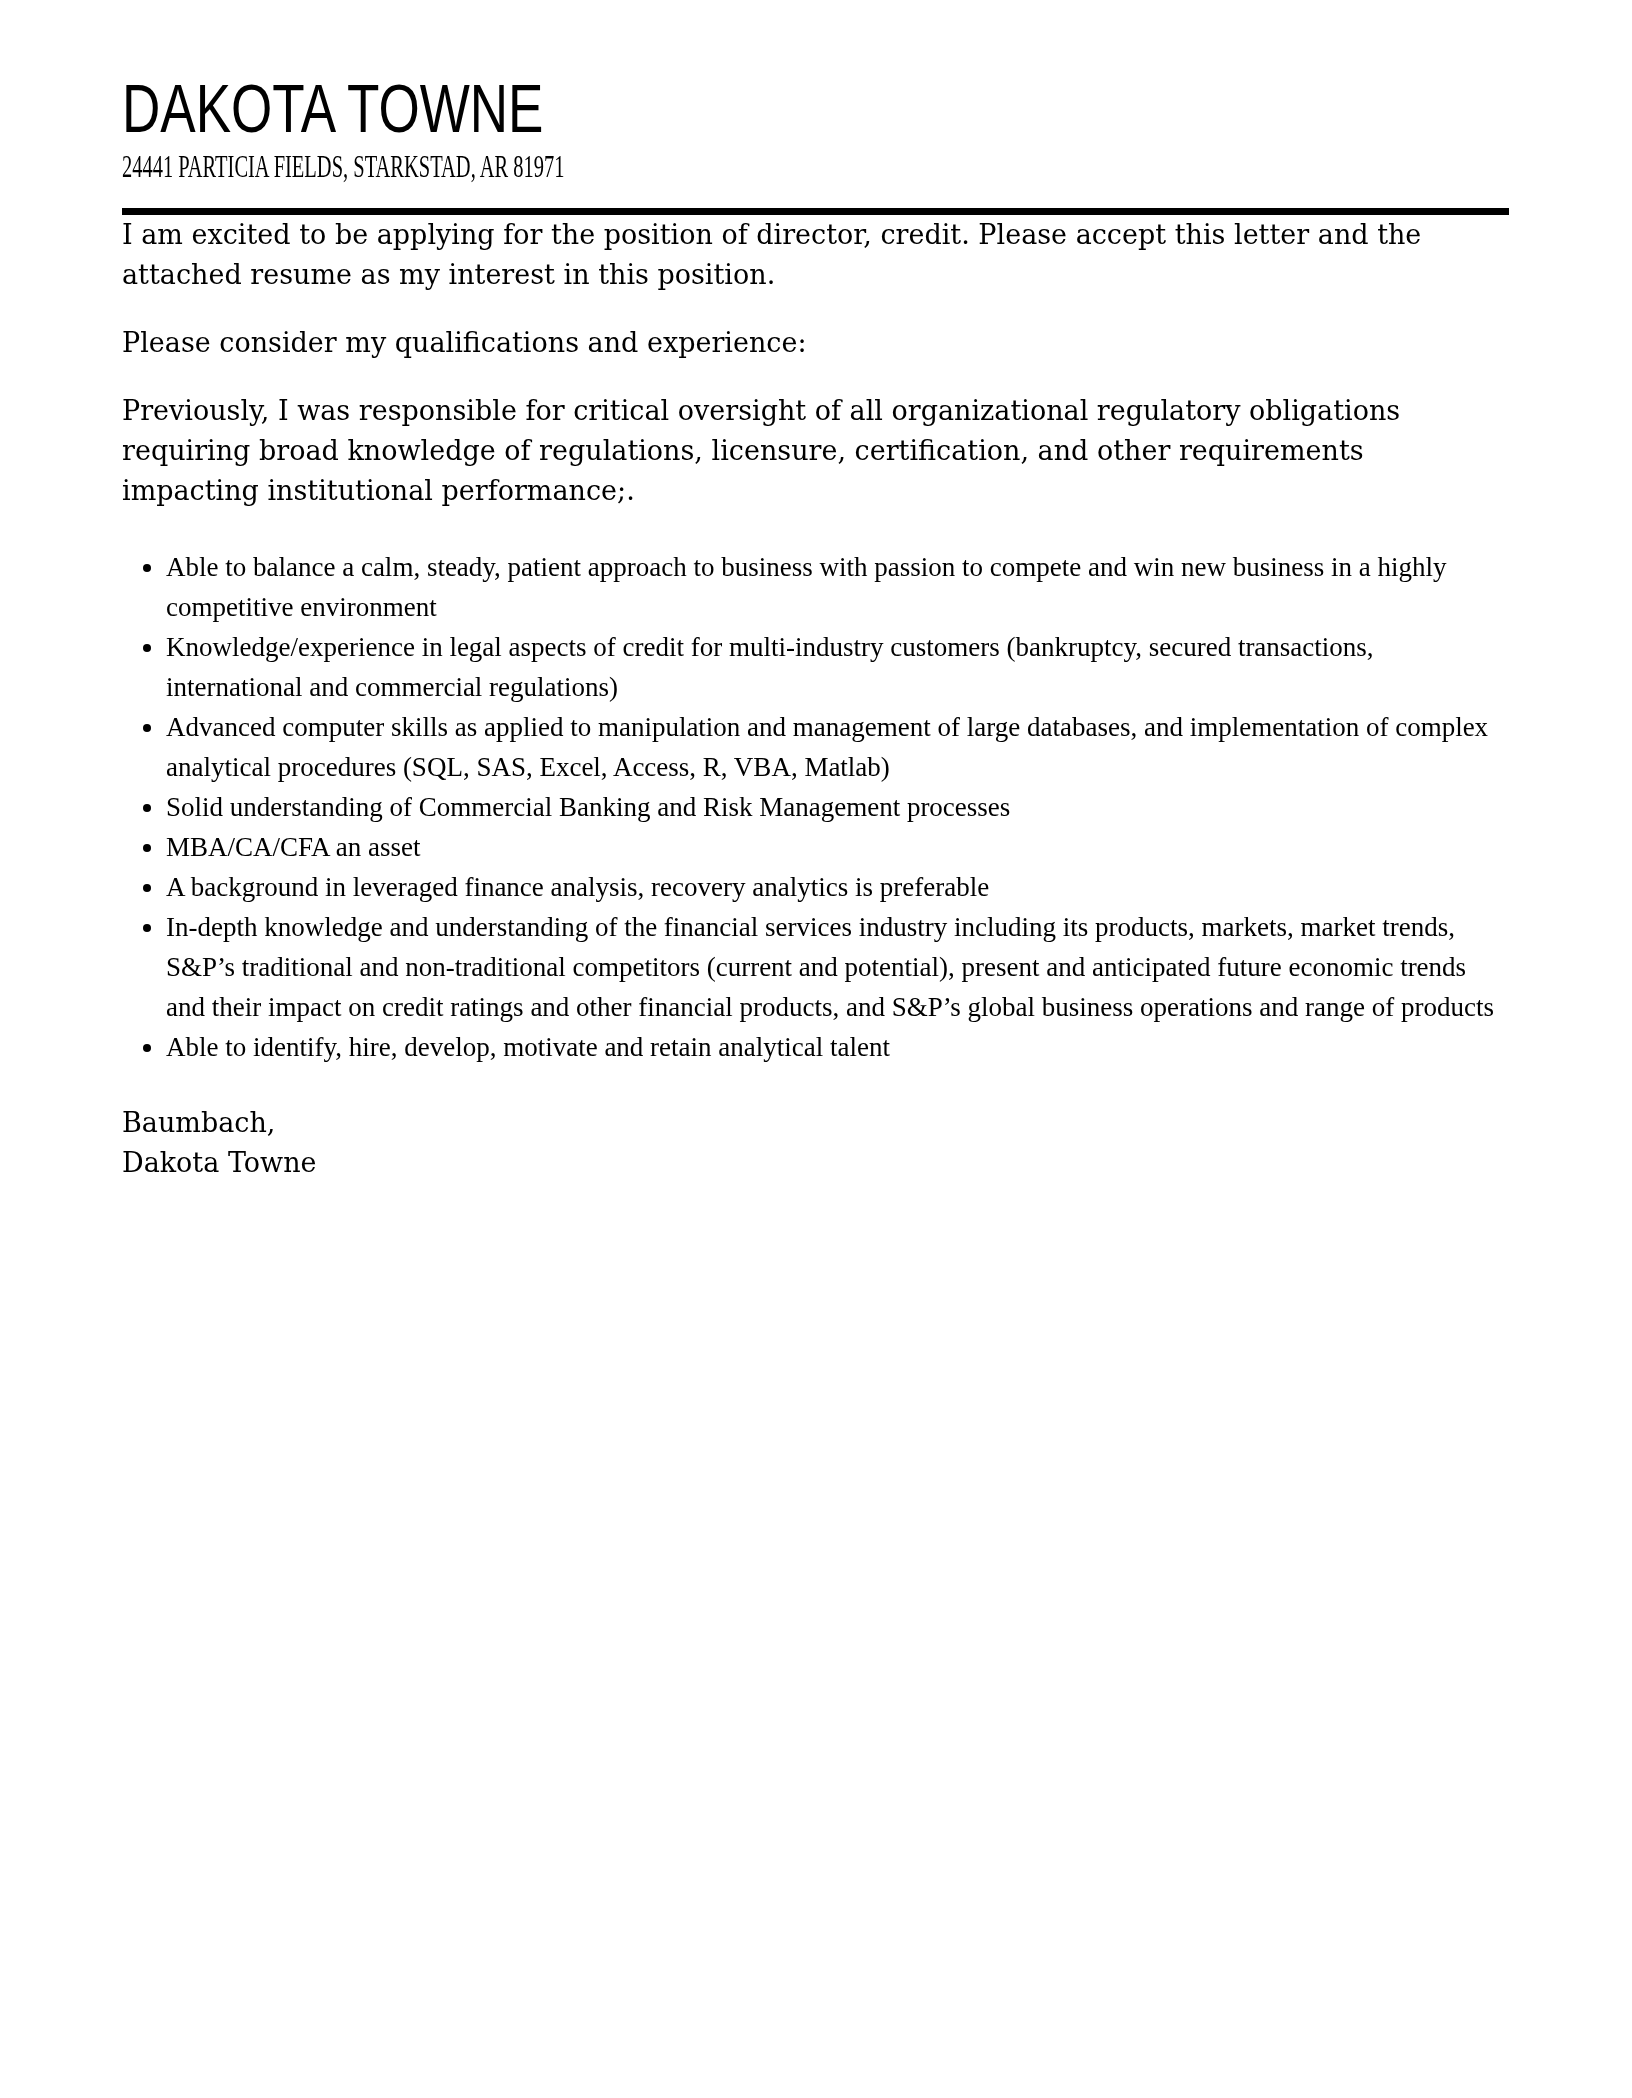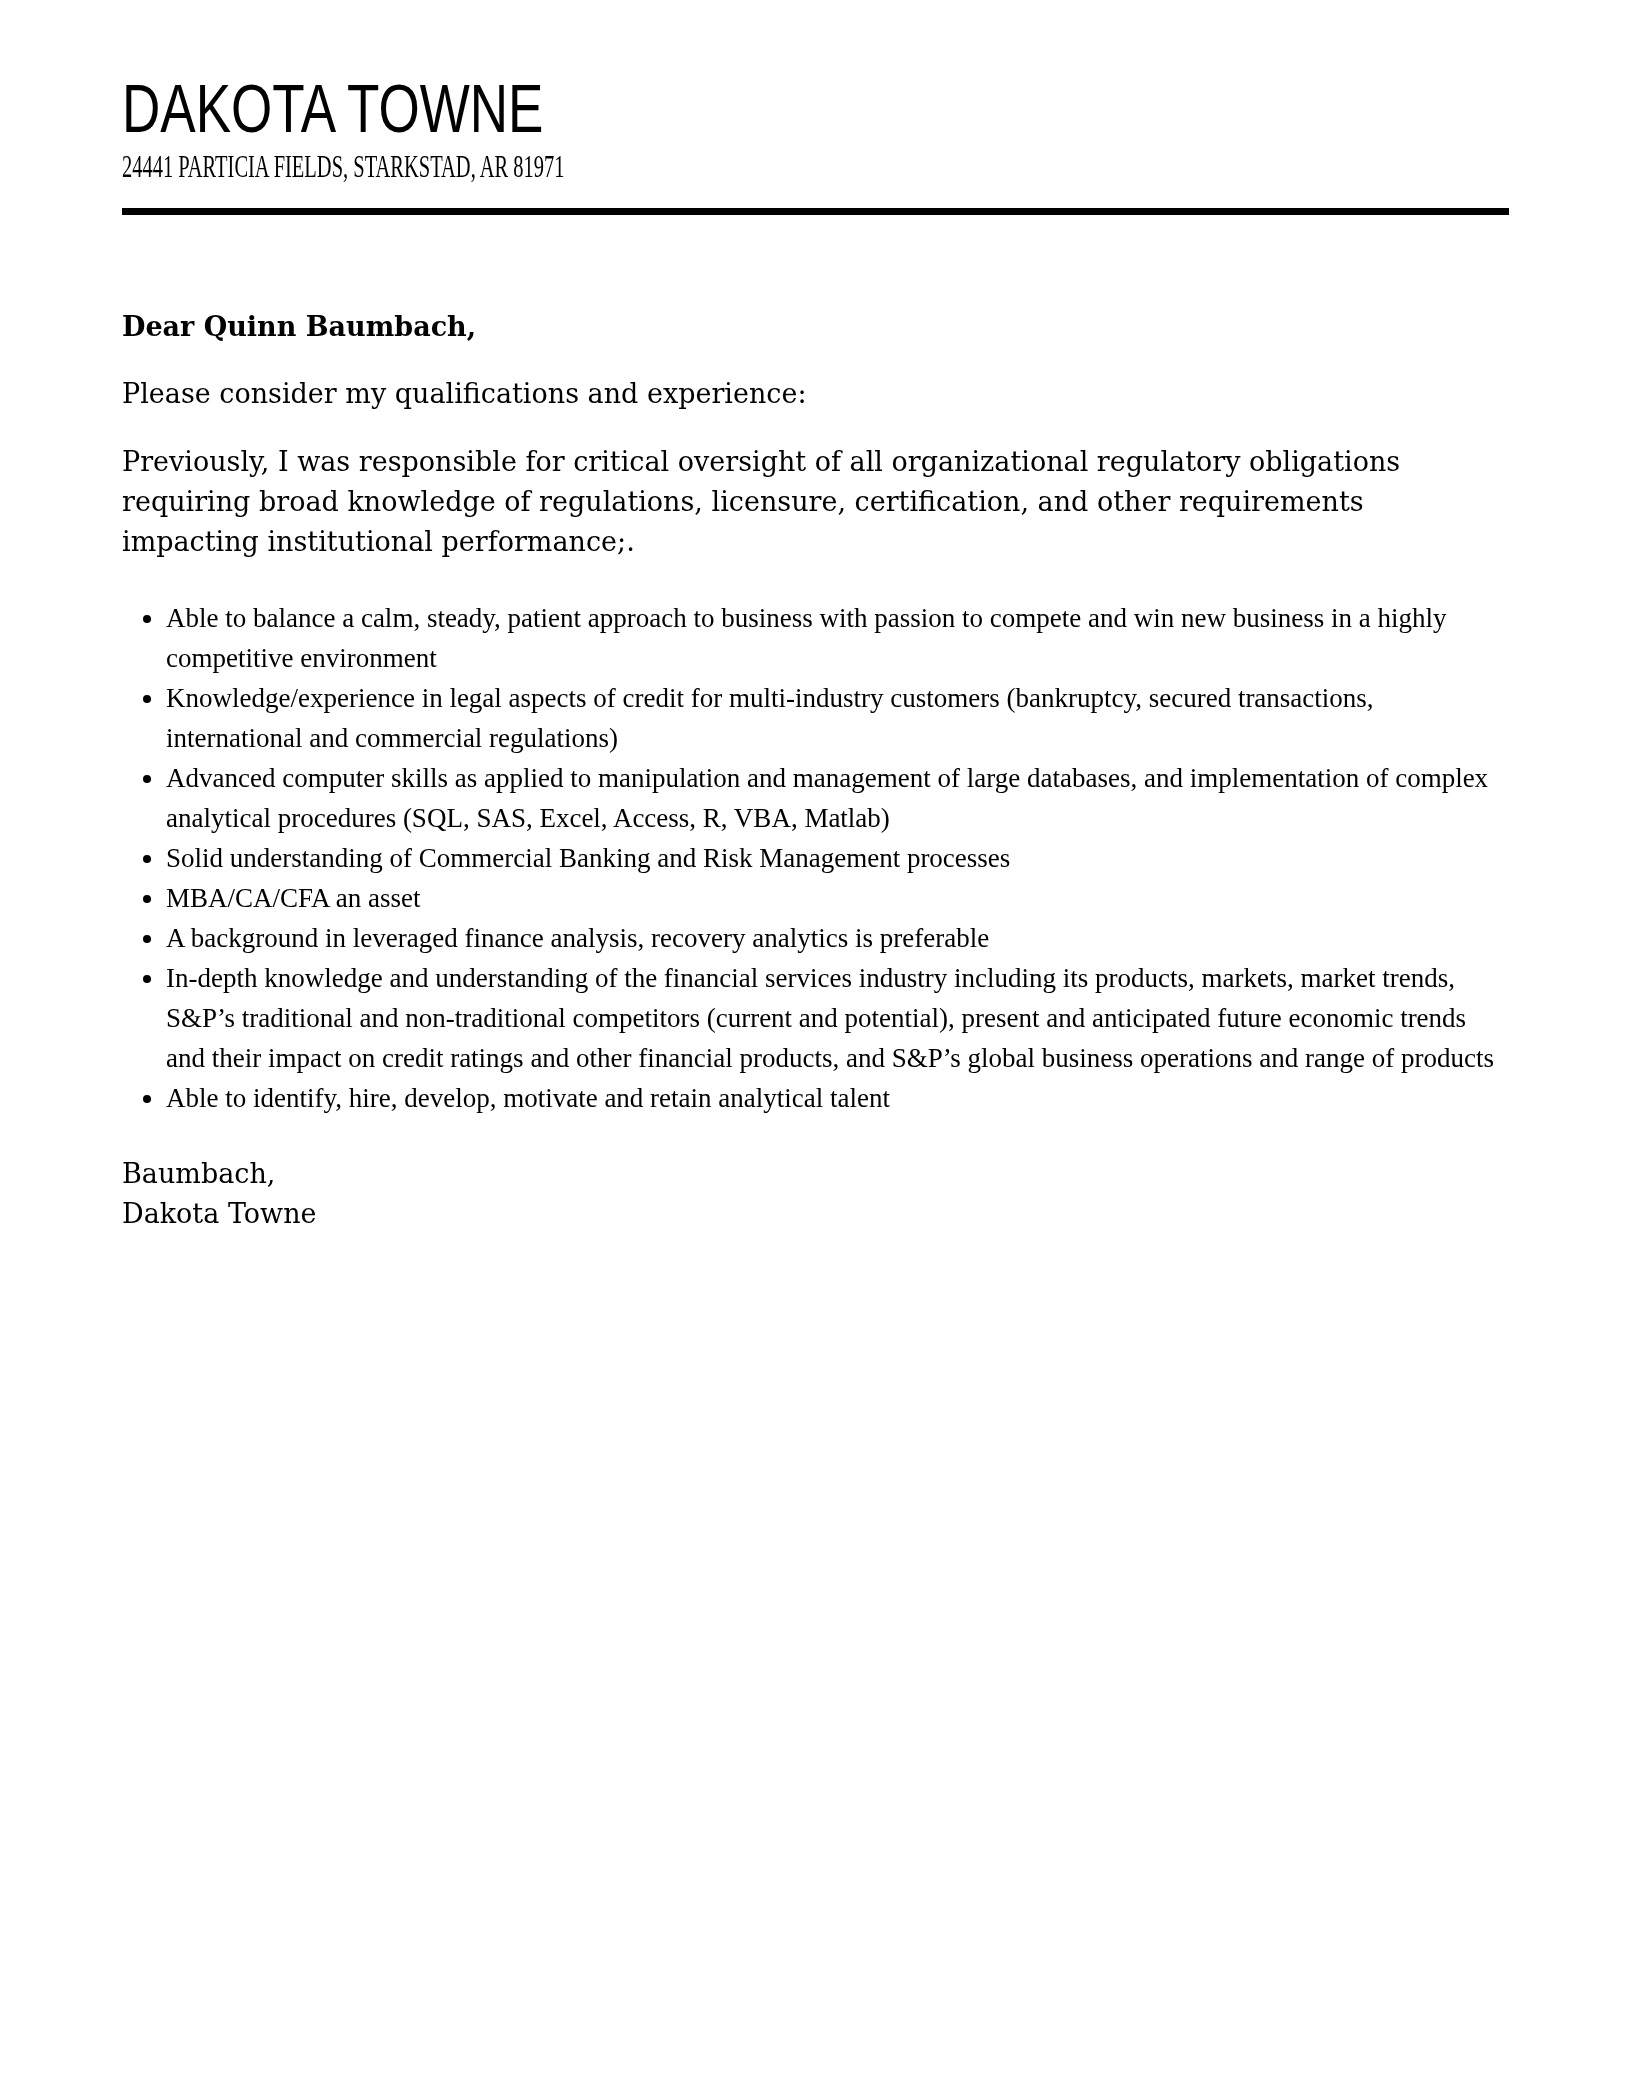--- a/index.html
+++ b/index.html
@@ -70,22 +70,22 @@
 <div class="page">
 
   <header>
     <h1 class="sender-name">DAKOTA TOWNE</h1>
     <div class="sender-address">24441 PARTICIA FIELDS, STARKSTAD, AR 81971</div>
     <div class="divider"></div>
   </header>
 
   <main class="letter">
 
-    <p class="greeting">Dear Quinn Baumbach,</p>
 
+    <p>I am excited to be applying for the position of director, credit. Please accept this letter and the attached resume as my interest in this position.</p>
 
     <p>Please consider my qualifications and experience:</p>
 
     <p>Previously, I was responsible for critical oversight of all organizational regulatory obligations requiring broad knowledge of regulations, licensure, certification, and other requirements impacting institutional performance;.</p>
 
     <ul class="qualifications">
       <li>Able to balance a calm, steady, patient approach to business with passion to compete and win new business in a highly competitive environment</li>
       <li>Knowledge/experience in legal aspects of credit for multi-industry customers (bankruptcy, secured transactions, international and commercial regulations)</li>
       <li>Advanced computer skills as applied to manipulation and management of large databases, and implementation of complex analytical procedures (SQL, SAS, Excel, Access, R, VBA, Matlab)</li>
       <li>Solid understanding of Commercial Banking and Risk Management processes</li>

